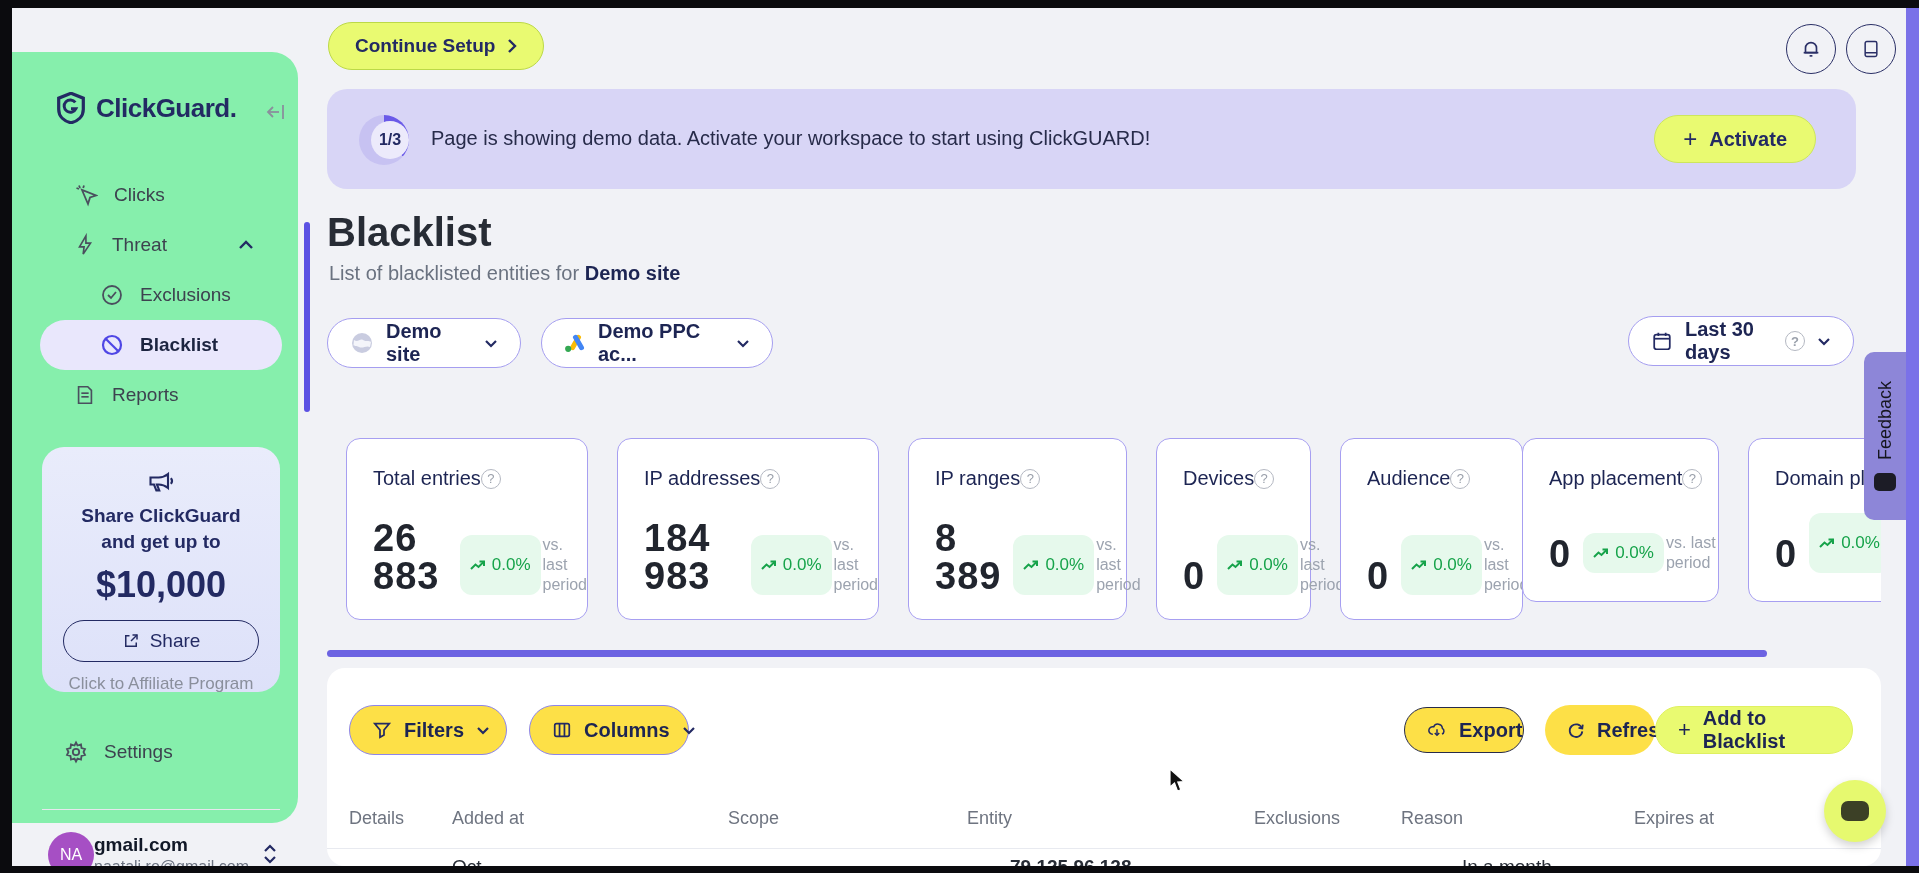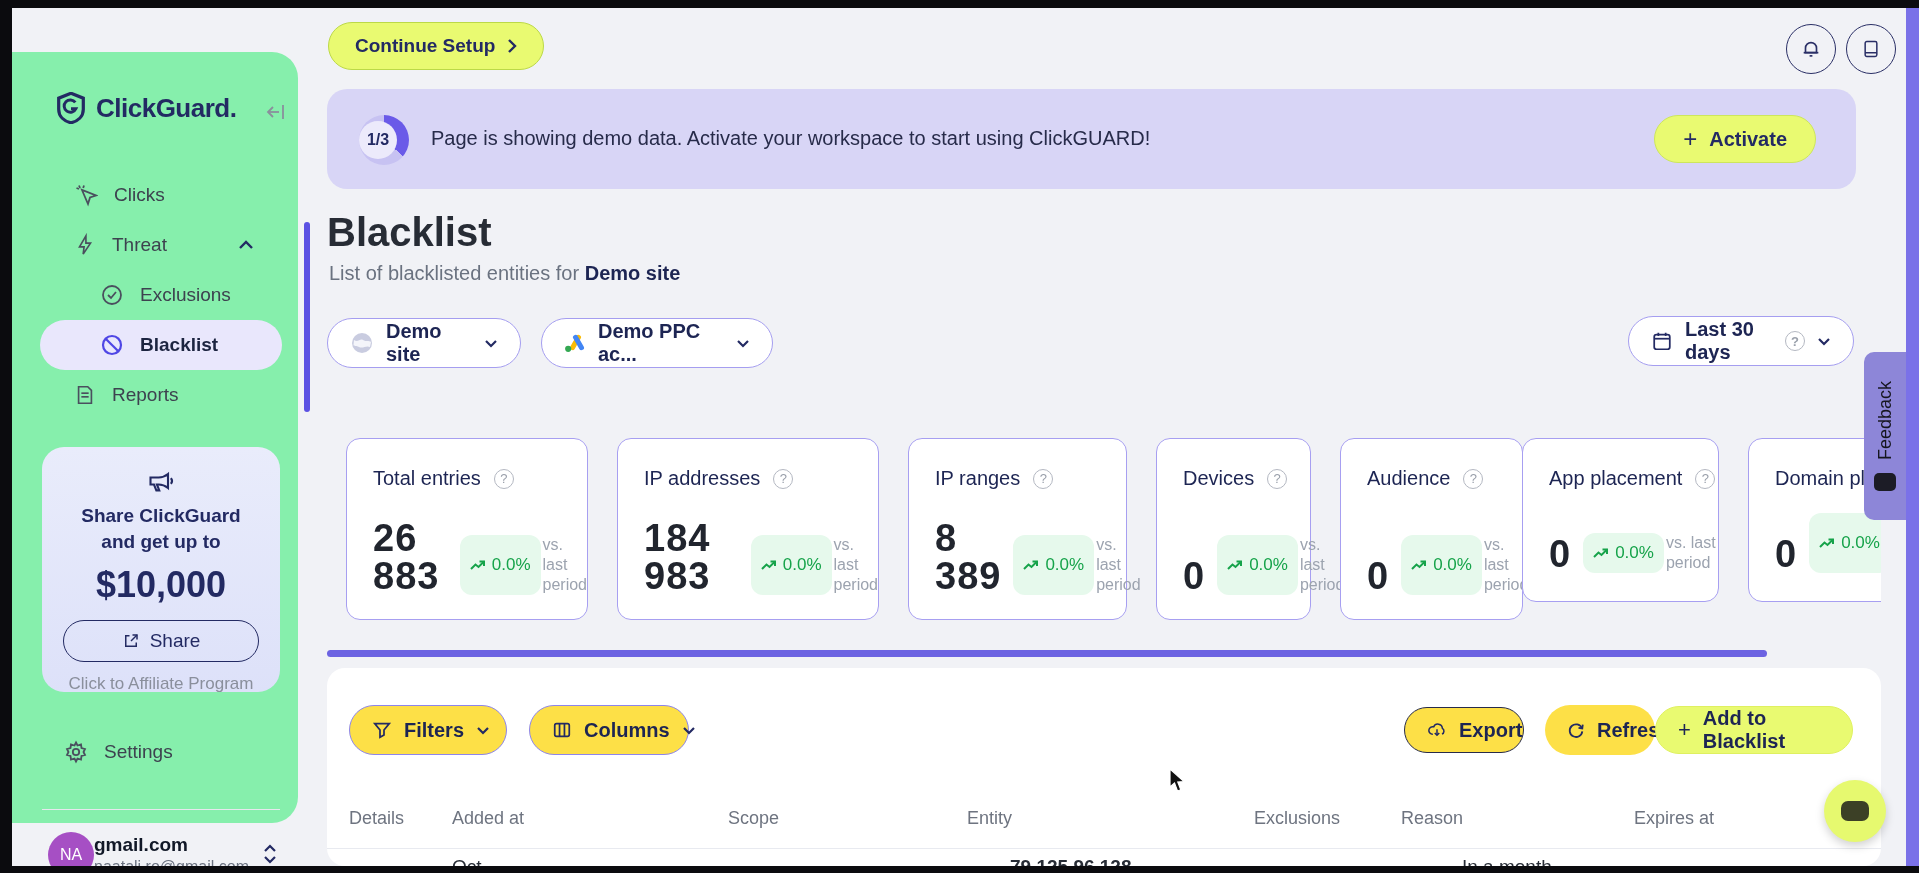--- a/index.html
+++ b/index.html
@@ -62,21 +62,21 @@
                     color:#232a63; cursor:pointer; z-index:10; }
   .icon-circle-btn { position:absolute; top:24px; width:50px; height:50px; border:1.3px solid #2a2f66;
                      border-radius:50%; display:flex; align-items:center; justify-content:center;
                      background:transparent; cursor:pointer; z-index:10; }
 
   
   .banner { position:absolute; left:327px; top:89px; width:1529px; height:100px; background:#d8d5f6;
             border-radius:20px; z-index:5; }
   .progress-ring { position:absolute; left:32px; top:26px; width:50px; height:50px; border-radius:50%;
                    background:conic-gradient(#6a5ae8 0deg 130deg, #c7c2f2 130deg 360deg);
-                   display:flex; align-items:center; justify-content:flex-start; }
+                   display:flex; align-items:center; justify-content:flex-end; }
   .progress-inner { width:38px; height:38px; border-radius:50%; background:#eceafb;
                     display:flex; align-items:center; justify-content:center;
                     font-size:16px; font-weight:bold; color:#232a63; }
   .banner-text { position:absolute; left:104px; top:38px; font-size:20px; color:#272b4a; }
   .activate-btn { position:absolute; right:40px; top:26px; height:48px; padding:0 28px;
                   background:#e9fa71; border:1.5px solid #cde65c; border-radius:24px;
                   display:flex; align-items:center; gap:12px; font-size:20px; font-weight:bold;
                   color:#232a63; cursor:pointer; }
 
   
@@ -96,21 +96,21 @@
   .feedback-label { writing-mode:vertical-rl; transform:rotate(180deg); font-size:18px; color:#16161f; }
   .feedback-icon { width:22px; height:18px; background:#1c1c26; border-radius:5px; position:relative; }
   .feedback-icon:after { content:""; position:absolute; left:4px; bottom:-4px; border:4px solid transparent;
                          border-top-color:#1c1c26; }
 
   
   .cards { position:absolute; left:327px; top:438px; width:1554px; height:184px; overflow:hidden; }
   .card { position:absolute; top:0; height:182px; background:#fff; border:1.4px solid #a79ff1;
           border-radius:14px; padding:28px 0 0 26px; }
   .card.short { height:164px; }
-  .card-label { display:flex; align-items:center; gap:13px; font-size:20px; color:#1d2553; white-space:nowrap; }
+  .card-label { display:flex; align-items:center; gap:0; font-size:20px; color:#1d2553; white-space:nowrap; }
   .q-icon { display:inline-flex; width:20px; height:20px; border:1.4px solid #b4b8c2; border-radius:50%;
             color:#9aa0ab; font-size:13px; align-items:center; justify-content:center; flex:0 0 auto; }
   .card-bottom { position:absolute; left:26px; bottom:24px; display:flex; align-items:flex-end; gap:12px; }
   .card.short .card-bottom { bottom:28px; }
   .card-value { font-size:38px; font-weight:bold; color:#21252e; letter-spacing:1px; line-height:1; }
   .card-meta { display:flex; flex-direction:row; gap:2px; }
   .change-pill { display:inline-flex; align-items:center; gap:6px; background:#e6f9ec; color:#16a34a;
                  border-radius:12px; padding:3px 10px; font-size:17px; width:max-content; }
   .vs-label { font-size:16px; color:#9ca3af; line-height:1.25; max-width:86px; }
   .card.wide-vs .vs-label { max-width:160px; }

